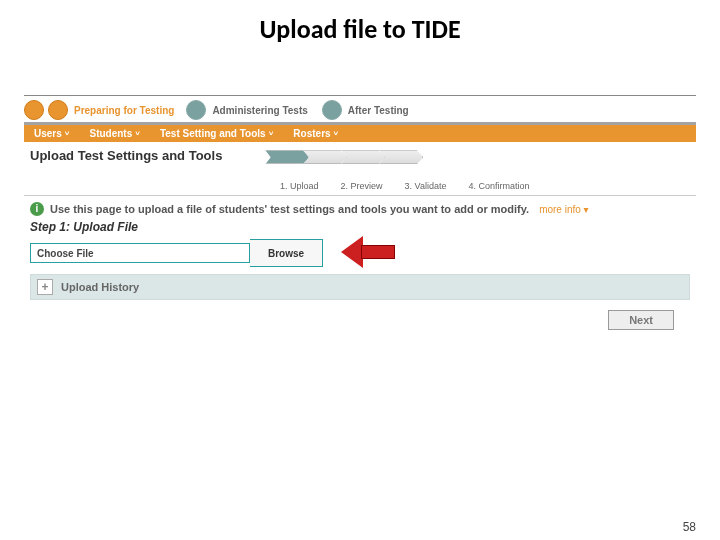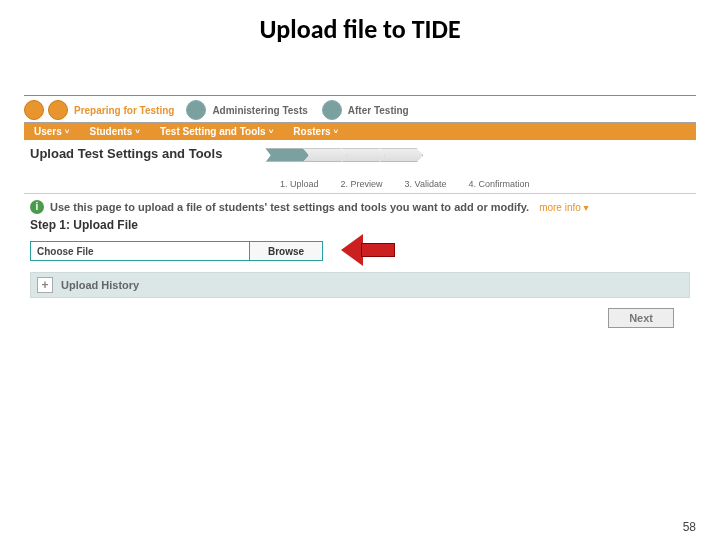--- a/index.html
+++ b/index.html
@@ -23,21 +23,21 @@
   }
   .app {
     margin: 50px 24px 0 24px;
     border-top: 1px solid #888;
   }
   .wf-row {
     display: flex;
     align-items: center;
     padding: 4px 0 2px 0;
     gap: 4px;
-    border-bottom: 1px solid #a3a3a3;
+    border-bottom: 3px solid #a3a3a3;
   }
   .wf-icon {
     width: 20px; height: 20px;
     border-radius: 50%;
     background: #7aa0a0;
     border: 1px solid #8aa;
     display: inline-block;
   }
   .wf-icon.orange { background: #e8942f; border-color:#cf7b15;}
   .wf-label {
@@ -89,29 +89,29 @@
     display:flex; align-items:center; gap:6px;
     font-size:11px; color:#555; font-weight:bold;
     margin:6px 0 4px 6px;
   }
   .info-icon {
     width:14px; height:14px; border-radius:50%;
     background:#4a9c4a; color:#fff; text-align:center;
     font-size:10px; line-height:14px; font-weight:bold;
   }
   .more-link { color:#e8942f; font-weight:normal; font-size:10px; margin-left:4px;}
-  .step-head { font-weight:bold; font-size:12px; color:#333; margin:2px 0 4px 6px;}
+  .step-head { font-weight:bold; font-size:12px; color:#333; margin:2px 0 4px 6px;font-style:italic;}
   .file-row { display:flex; gap:0; margin:2px 6px 6px 6px; align-items:center;}
   .file-input {
     border:1px solid #29a0a0; height:20px; width:220px;
     padding:0 6px; font-size:10px; font-weight:bold; color:#444;
     display:flex; align-items:center; background:#fff;
   }
   .browse-btn {
-    border:1px solid #29a0a0; border-left:none; height:20px;
+    border:1px solid #29a0a0; border-left:none; height:28px;
     padding:0 18px; font-size:10px; font-weight:bold;
     background:#f7f7f7; color:#333;
     display:flex; align-items:center;
   }
   .arrow-callout {
     position:relative; margin-left:18px;
     width:60px; height:30px;
   }
   .arrow-body {
     position:absolute; top:7px; left:20px;

